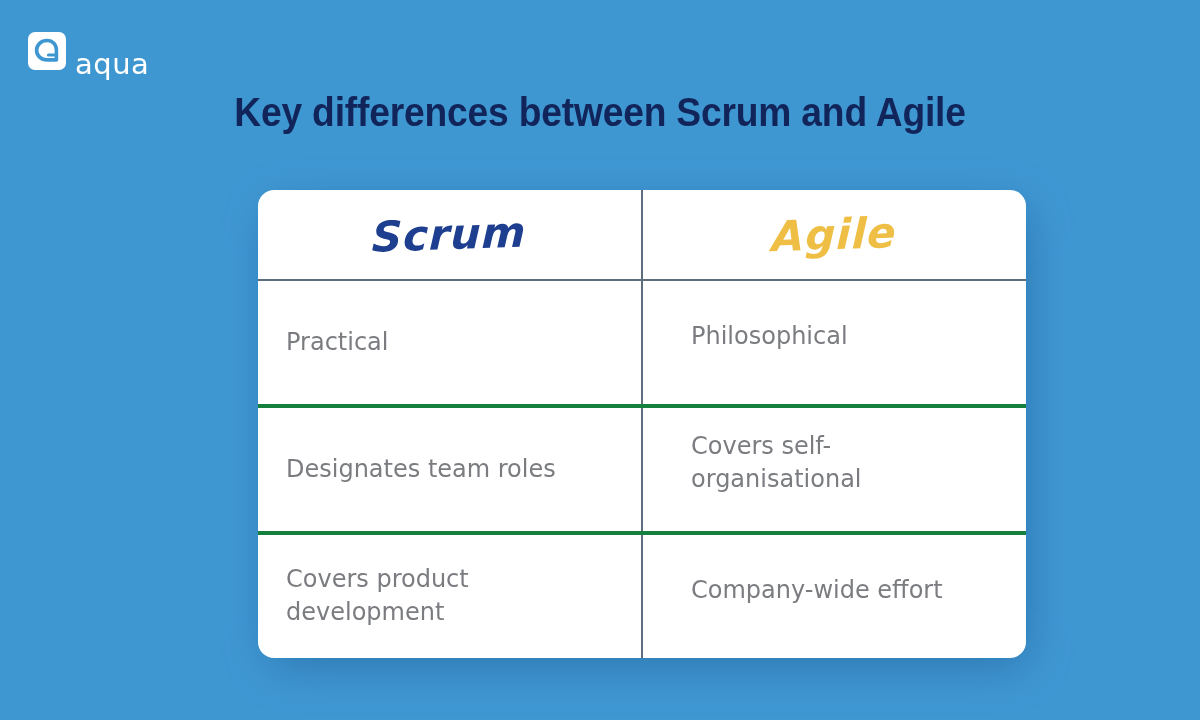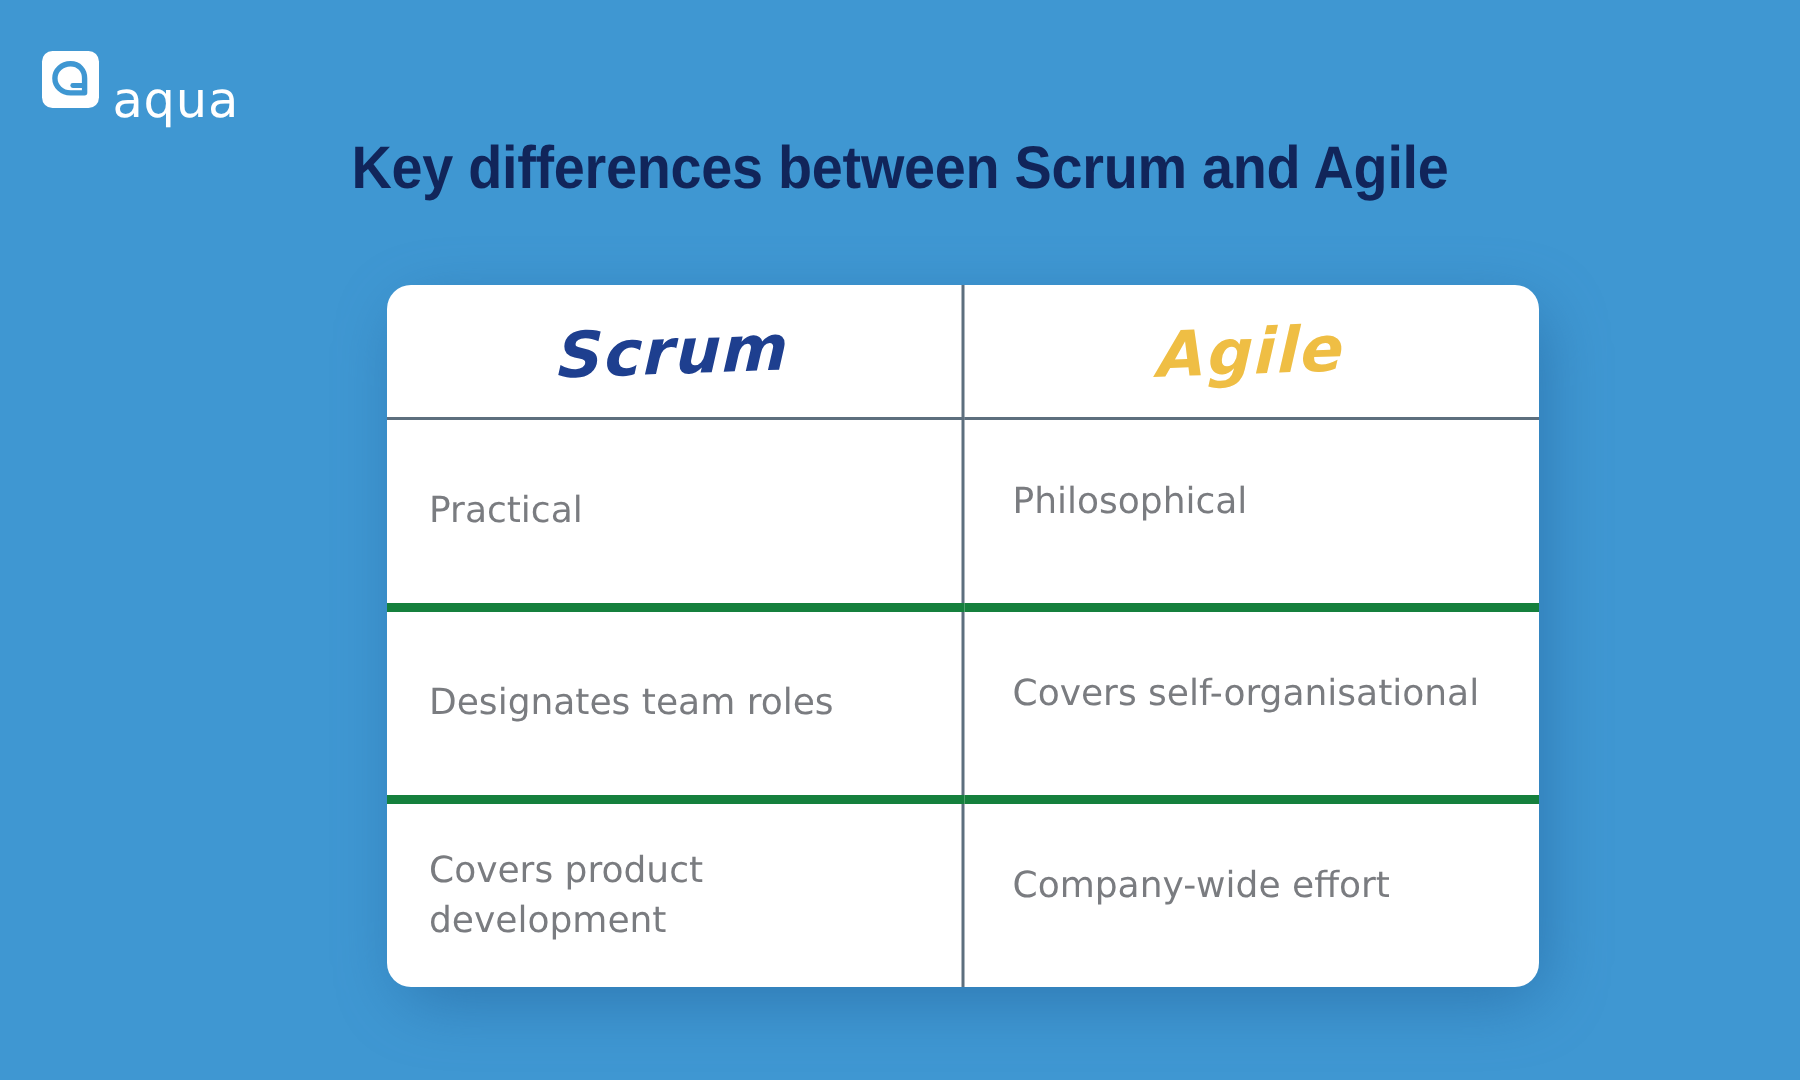--- a/index.html
+++ b/index.html
@@ -28,21 +28,21 @@
     width: 38px;
     height: 38px;
     background: #ffffff;
     border-radius: 7px;
     position: relative;
     flex: 0 0 auto;
   }
   .brand-mark svg { display: block; }
   .brand-word {
     color: #ffffff;
-    font-size: 33px;
+    font-size: 29px;
     letter-spacing: 0.5px;
     font-weight: 400;
     line-height: 1;
     font-family: "DejaVu Sans", sans-serif;
     margin-top: 28px;
   }
 
   
   .page-title {
     position: absolute;
@@ -97,21 +97,21 @@
   tr.body-row td { height: 122px; }
 
   tr.head-row th.col-left,
   tr.body-row td.col-left {
     border-right: 2px solid #5d6f7e;
   }
   tr.head-row th {
     border-bottom: 2px solid #5d6f7e;
   }
   tr.body-row.sep td {
-    border-bottom: 6px solid #15803d;
+    border-bottom: 4px solid #15803d;
   }
 
   .head-inner {
     display: flex;
     align-items: center;
     justify-content: center;
     height: 100%;
   }
   .hand {
     font-family: "DejaVu Sans", sans-serif;
@@ -127,21 +127,21 @@
 
   .cell-text {
     font-family: "DejaVu Sans", sans-serif;
     font-size: 24px;
     color: #7A7C80;
     line-height: 1.38;
     padding: 0 28px;
     font-weight: 400;
   }
   td.col-left .cell-text  { padding-left: 28px; }
-  td.col-right .cell-text { padding-left: 32px; }
+  td.col-right .cell-text { padding-left: 48px; }
 
   
   .nudge-up { position: relative; top: -6px; }
 </style>
 </head>
 <body>
 
 <div class="brand">
   <div class="brand-mark">
     <svg width="38" height="38" viewBox="0 0 38 38" aria-hidden="true">

